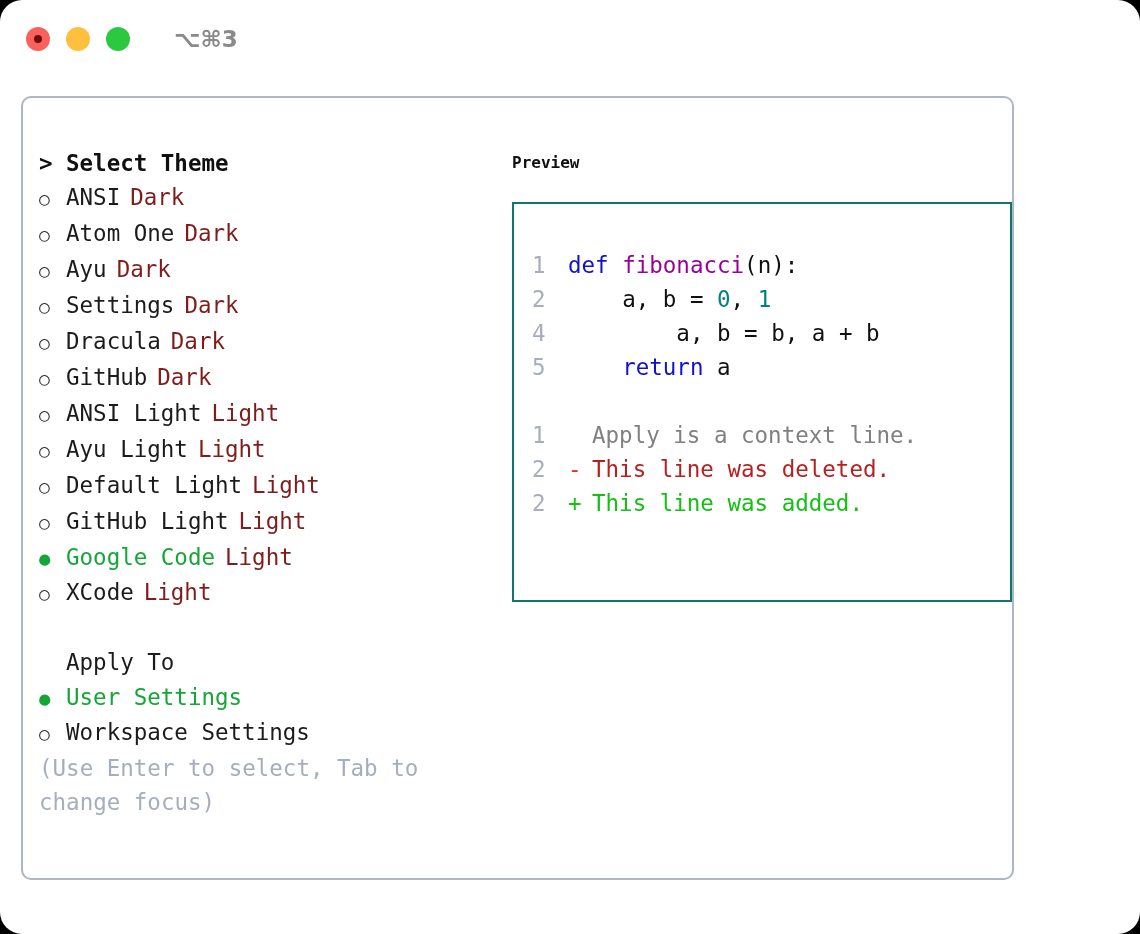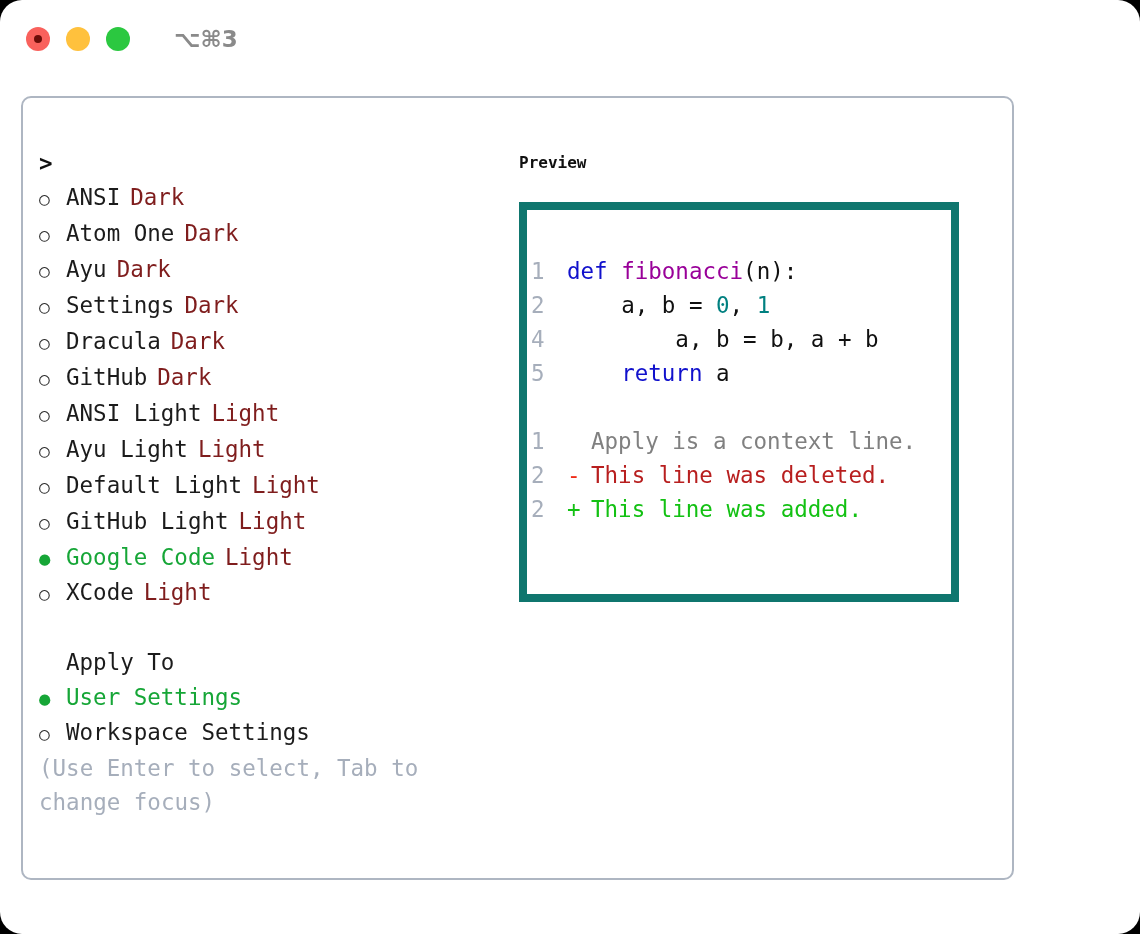--- a/index.html
+++ b/index.html
@@ -140,26 +140,26 @@
   }
   #preview-title {
     font-size: 16px;
     font-weight: bold;
     color: #101010;
     line-height: 34px;
     margin-bottom: 22px;
     white-space: pre;
   }
   #preview-box {
-    width: 440px;
+    width: 500px;
     height: 400px;
-    border: 8px solid #0f766e;
+    border: 2px solid #0f766e;
     box-sizing: border-box;
     background: #ffffff;
-    padding: 44px 0 0 4px;
+    padding: 44px 0 0 18px;
   }
   .code-line {
     font-size: 22.5px;
     line-height: 34px;
     white-space: pre;
     color: #101010;
   }
   .gutter {
     display: inline-block;
     width: 36px;
@@ -194,20 +194,21 @@
     <div id="window-shortcut">⌥⌘3</div>
   </div>
 
   <div id="content-panel">
     <div id="panes">
 
       <div id="left-pane">
 
         <div class="list-line heading-row">
           <span class="marker caret">&gt;</span>
+          <span class="label">Select Theme</span>
         </div>
 
         <div id="theme-list">
             <div class="list-line"><span class="marker hollow">○</span><span class="row-label">ANSI</span><span class="row-suffix">Dark</span></div>
             <div class="list-line"><span class="marker hollow">○</span><span class="row-label">Atom One</span><span class="row-suffix">Dark</span></div>
             <div class="list-line"><span class="marker hollow">○</span><span class="row-label">Ayu</span><span class="row-suffix">Dark</span></div>
             <div class="list-line"><span class="marker hollow">○</span><span class="row-label">Settings</span><span class="row-suffix">Dark</span></div>
             <div class="list-line"><span class="marker hollow">○</span><span class="row-label">Dracula</span><span class="row-suffix">Dark</span></div>
             <div class="list-line"><span class="marker hollow">○</span><span class="row-label">GitHub</span><span class="row-suffix">Dark</span></div>
             <div class="list-line"><span class="marker hollow">○</span><span class="row-label">ANSI Light</span><span class="row-suffix">Light</span></div>

